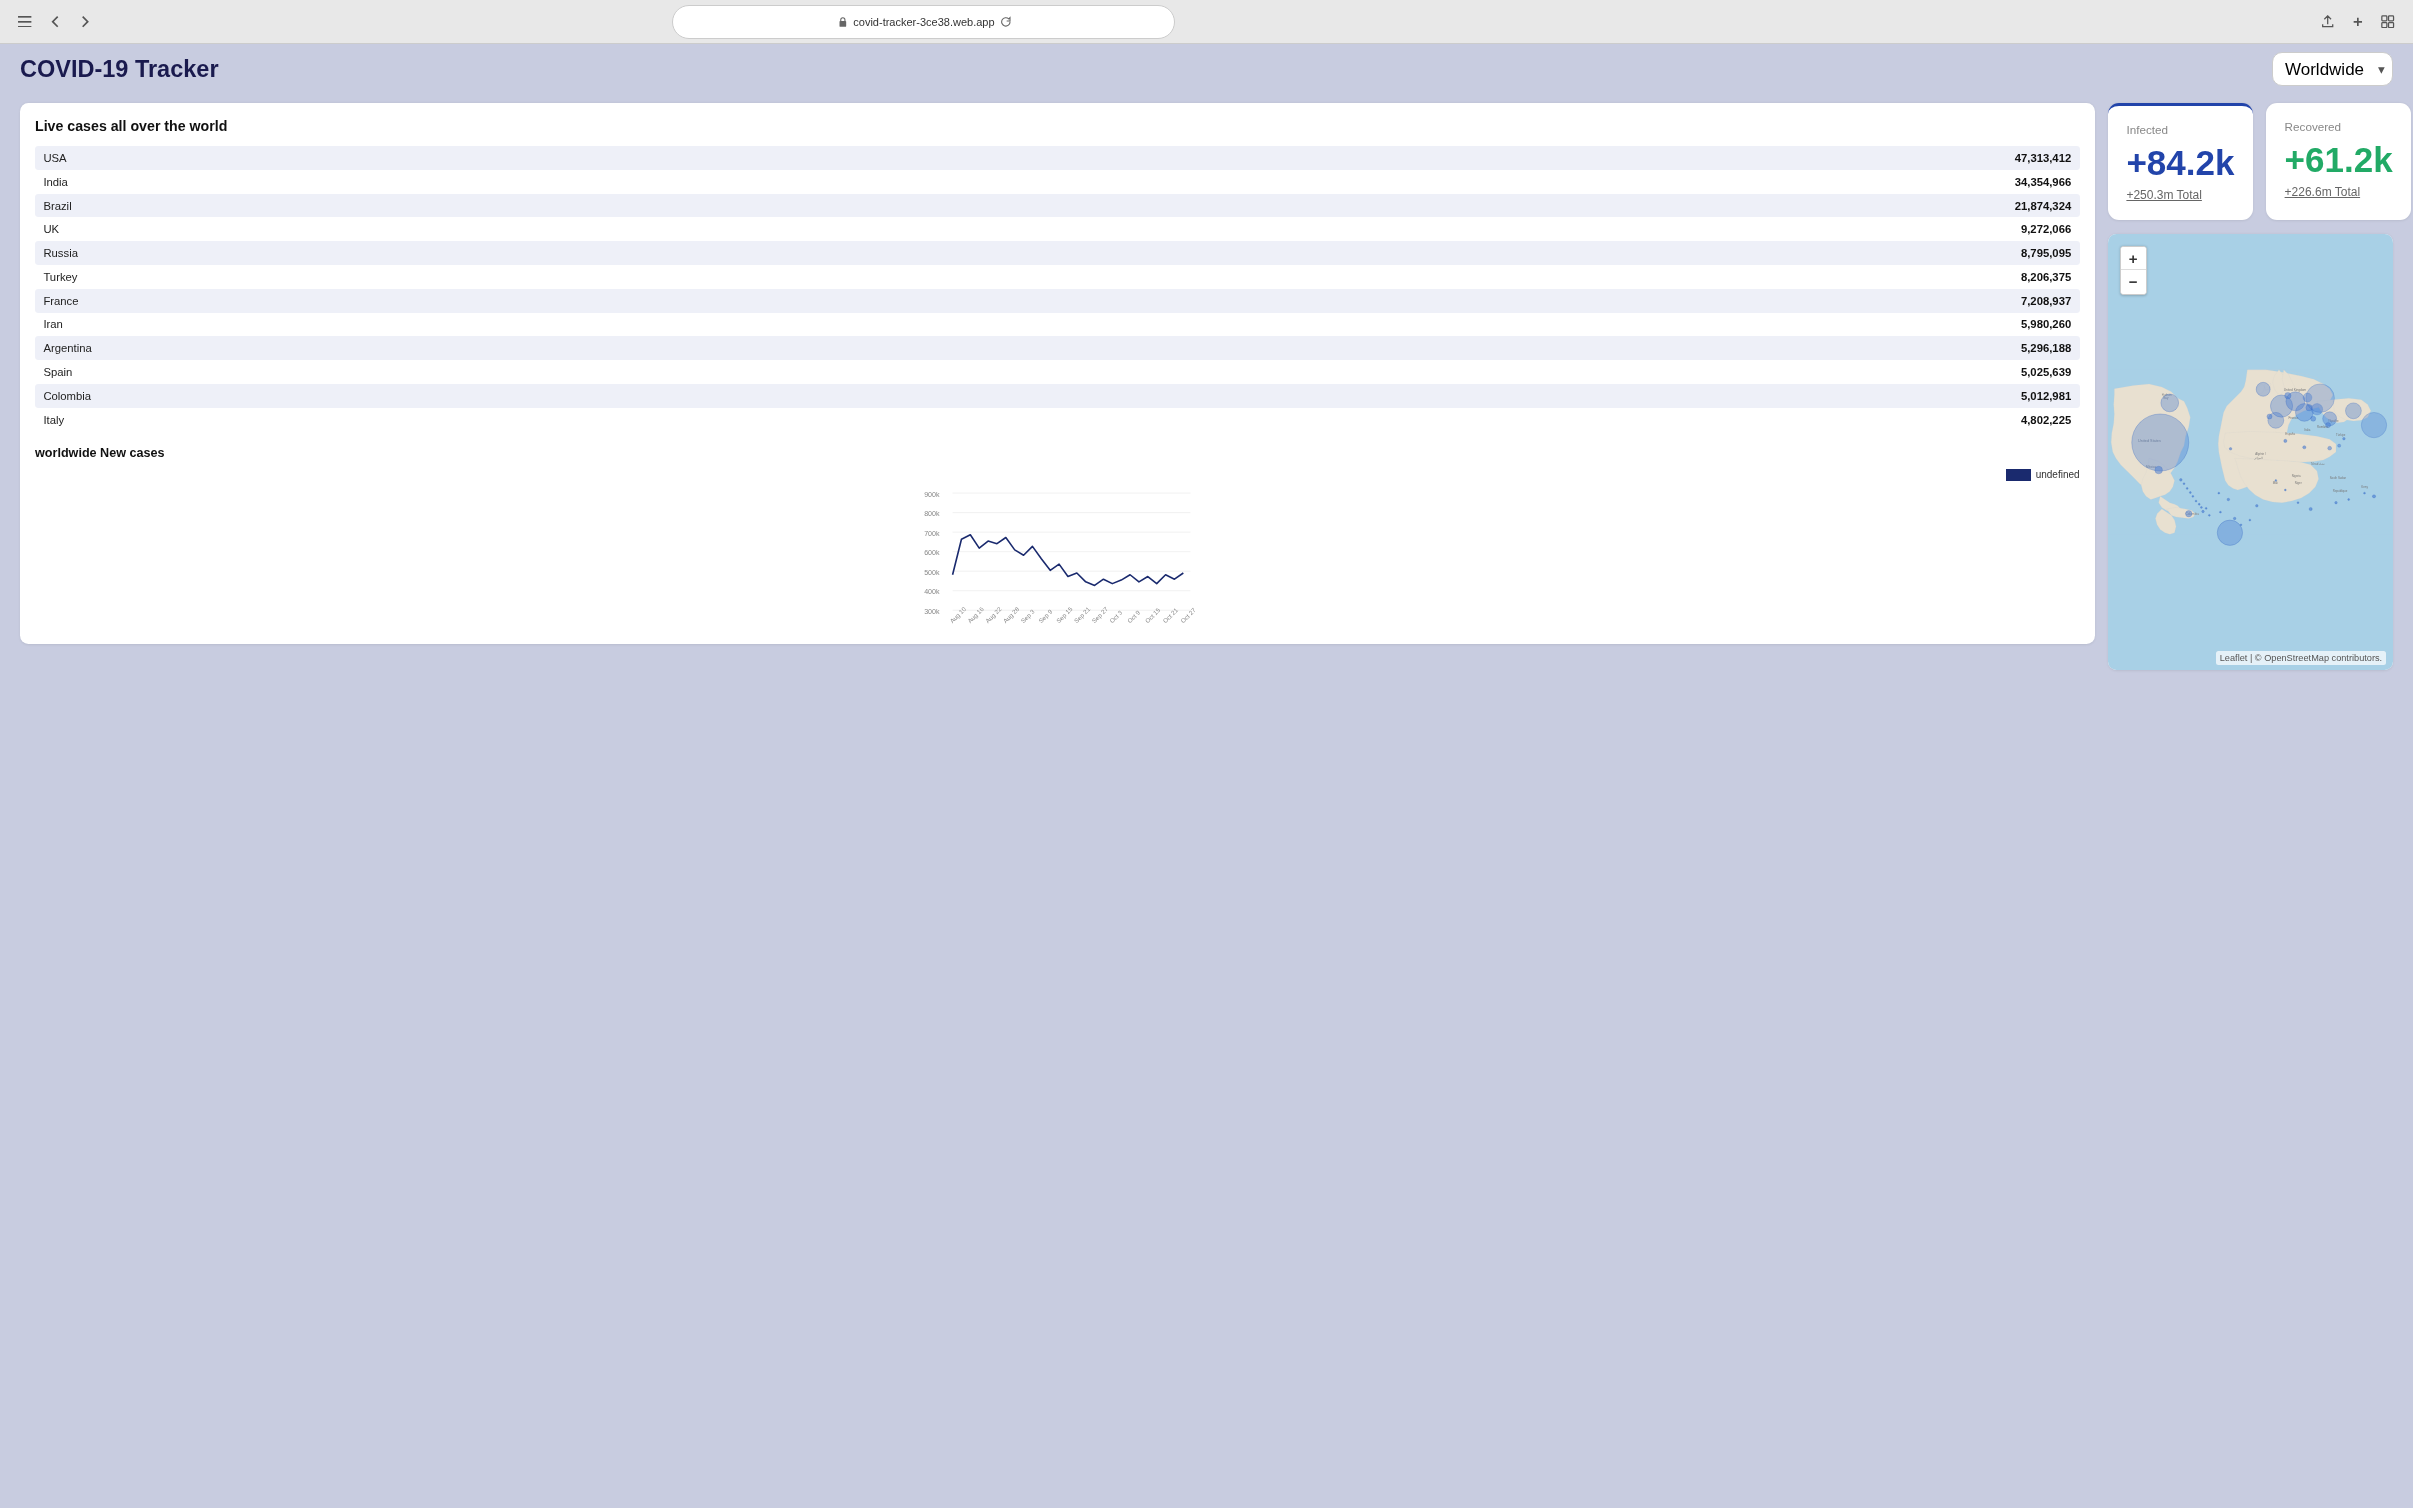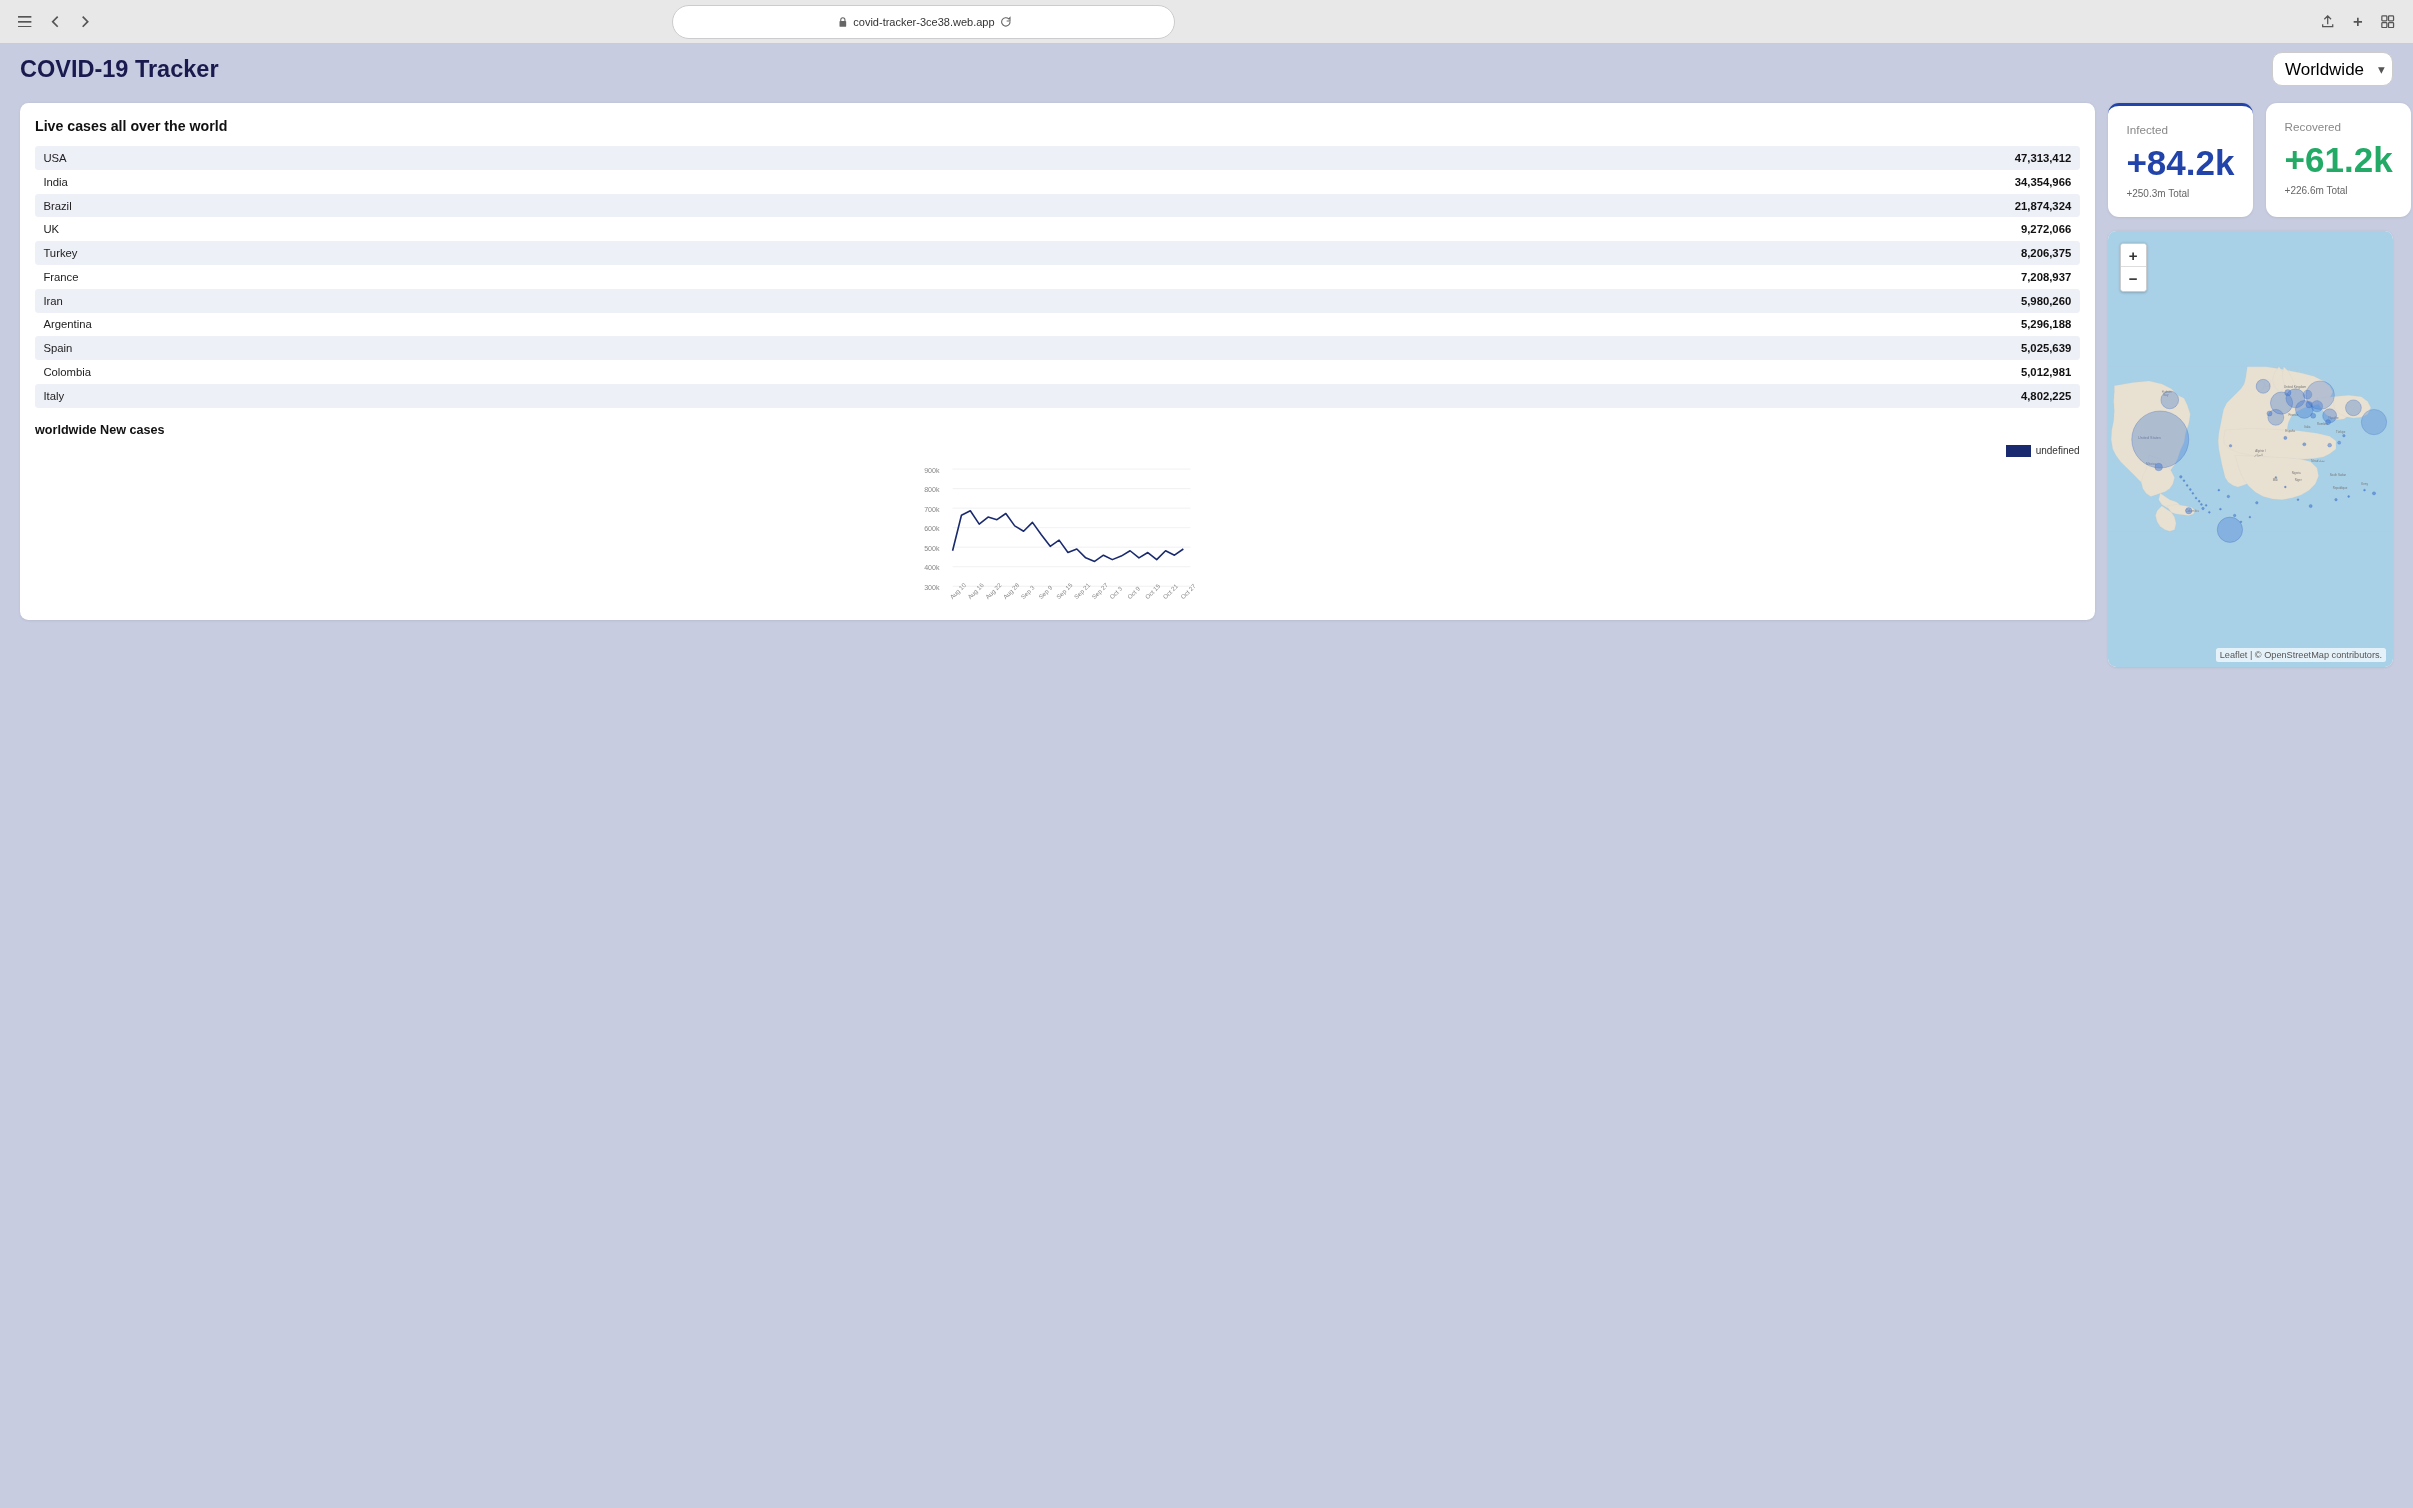--- a/index.html
+++ b/index.html
@@ -93,22 +93,23 @@
     }
     .stat-card .stat-big {
       font-size: 35px;
       font-weight: 700;
       margin-bottom: 5px;
     }
     .stat-card.infected .stat-big { color: #2244aa; }
     .stat-card.recovered .stat-big { color: #22aa66; }
     .stat-card.deaths .stat-big { color: #cc2222; }
     .stat-card .stat-total {
-      font-size: 10px;
+      font-size: 12px;
       color: #666;
+      text-decoration: underline;
     }
 
     
     .right-panel {
       background: white;
       border-radius: 8.4px;
       padding: 15px 15px 13.4px;
       box-shadow: 0 0.8px 2.5px rgba(0,0,0,0.08);
       display: flex;
       flex-direction: column;
@@ -468,20 +469,24 @@
     </div>
           <div class="country-row">
       <span class="country-name">Brazil</span>
       <span class="country-count">21,874,324</span>
     </div>
           <div class="country-row">
       <span class="country-name">UK</span>
       <span class="country-count">9,272,066</span>
     </div>
           <div class="country-row">
+      <span class="country-name">Russia</span>
+      <span class="country-count">8,795,095</span>
+    </div>
+          <div class="country-row">
       <span class="country-name">Turkey</span>
       <span class="country-count">8,206,375</span>
     </div>
           <div class="country-row">
       <span class="country-name">France</span>
       <span class="country-count">7,208,937</span>
     </div>
           <div class="country-row">
       <span class="country-name">Iran</span>
       <span class="country-count">5,980,260</span>

